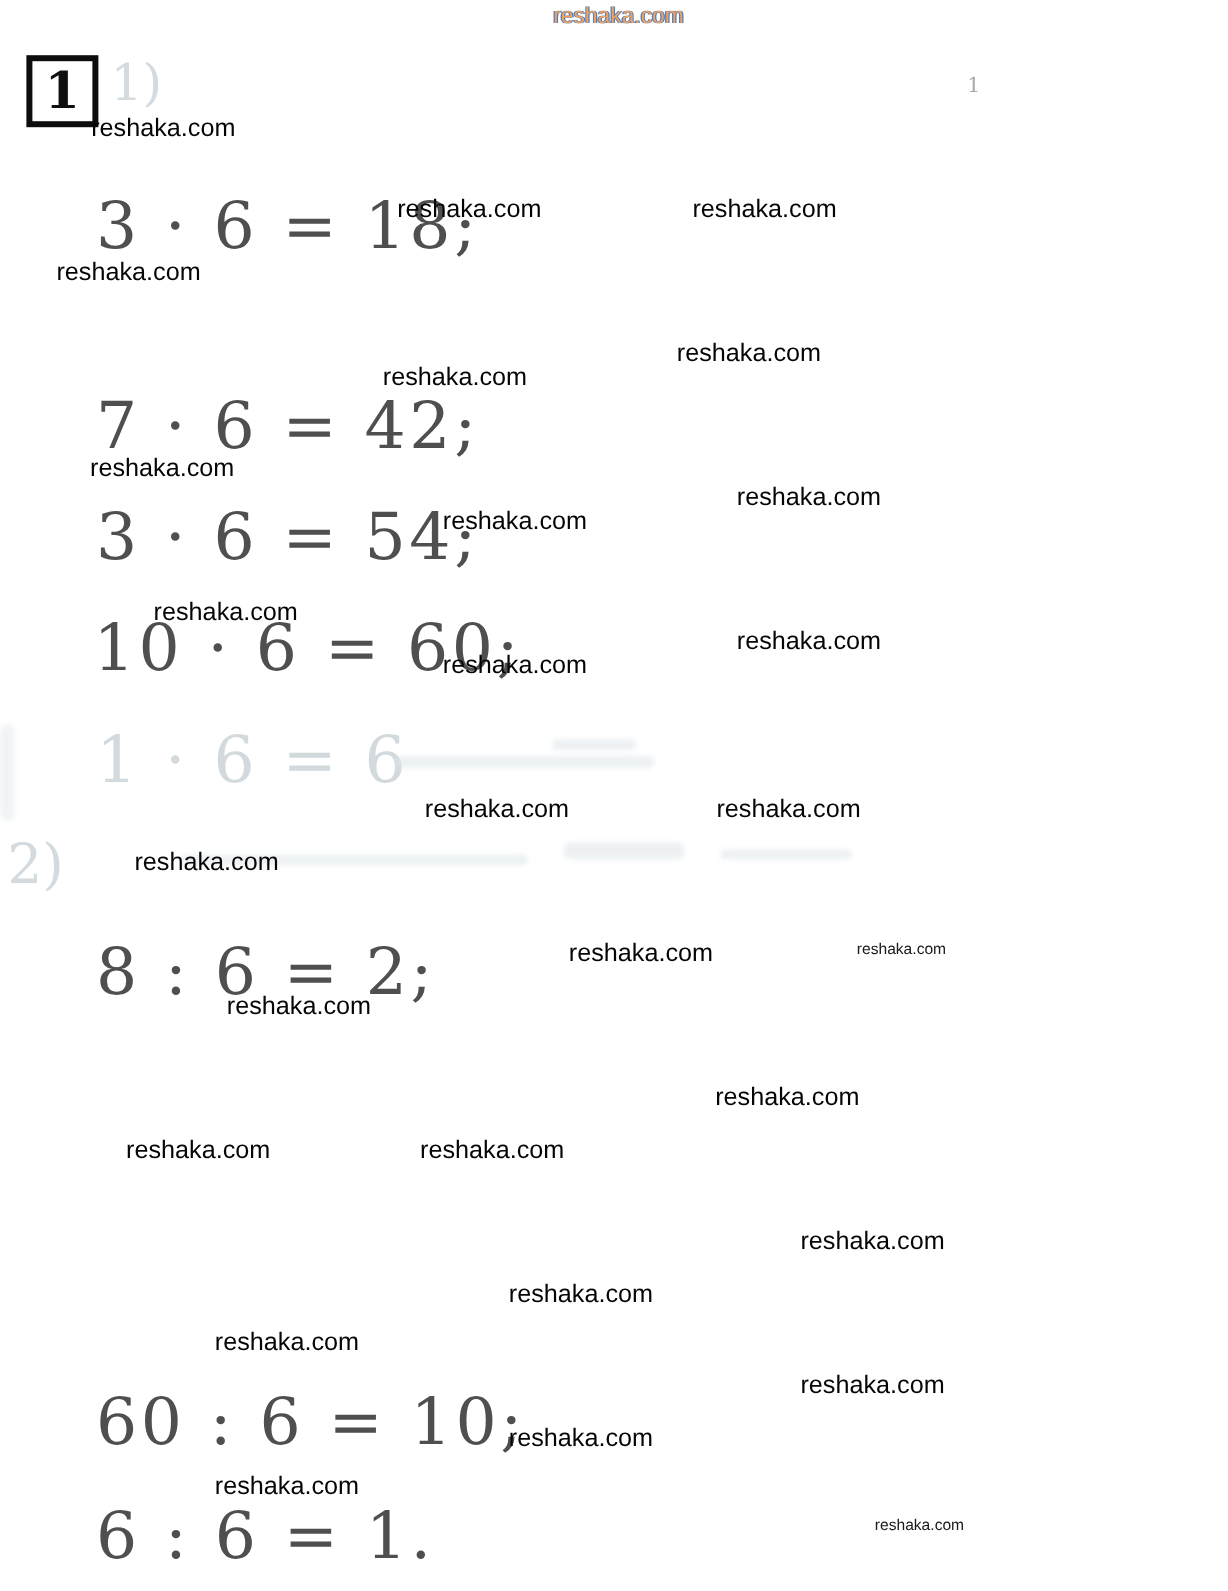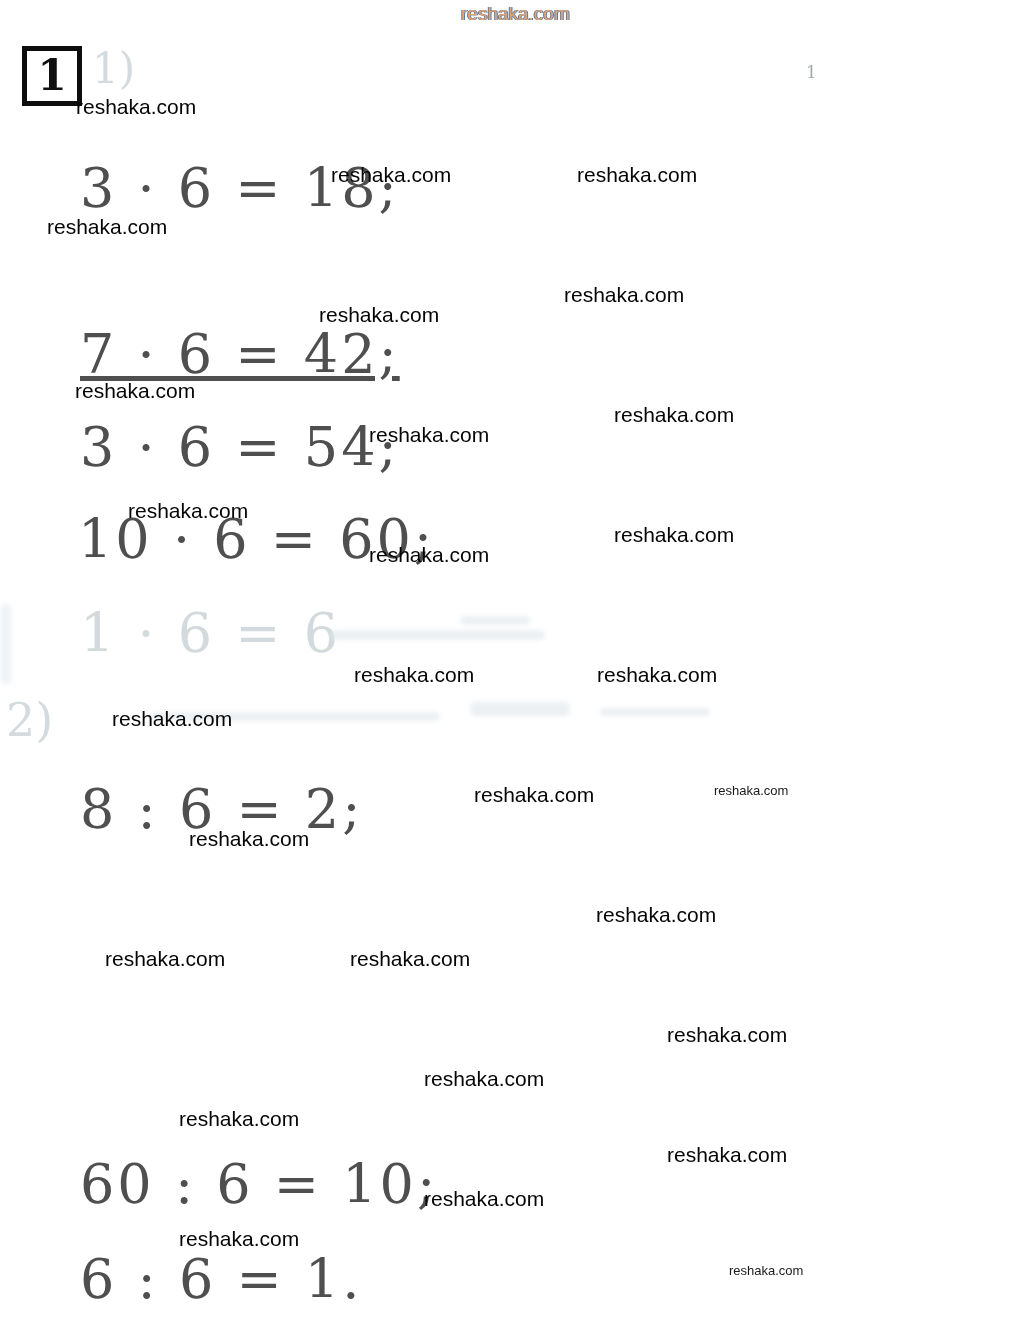--- a/index.html
+++ b/index.html
@@ -104,21 +104,21 @@
 
   <span class="wm wm-top" style="left:461px; top:4px;">reshaka.com</span>
 
   <div class="ex-box">
     <span>1</span>
   </div>
   <span id="part1-label" class="part-label">1)</span>
   <span class="page-mark">1</span>
 
   <span class="eq" style="top:138px;margin-top:24px;">3 · 6 = 18;</span>
-  <span class="eq" style="top:328px;text-decoration:underline;">7 · 6 = 42;</span>
+  <span class="eq" style="top:328px;">7 · 6 = 42;</span>
   <span class="eq" style="top:421px;">3 · 6 = 54;</span>
   <span class="eq" style="top:513px; left:78px;">10 · 6 = 60;</span>
   <span class="eq eq-faded" style="top:607px;">1 · 6 = 6</span>
 
   <div class="ghost" style="left:330px; top:630px; width:215px; height:10px;"></div>
   <div class="ghost" style="left:460px; top:616px; width:70px;  height:9px;"></div>
   <div class="ghost" style="left:965px; top:614px; width:40px;  height:48px; opacity:0.45;"></div>
   <div class="ghost" style="left:0px;   top:604px; width:12px;  height:80px; opacity:0.5;"></div>
   <div class="ghost" style="left:150px; top:712px; width:290px; height:9px;"></div>
   <div class="ghost" style="left:470px; top:702px; width:100px; height:14px;"></div>

